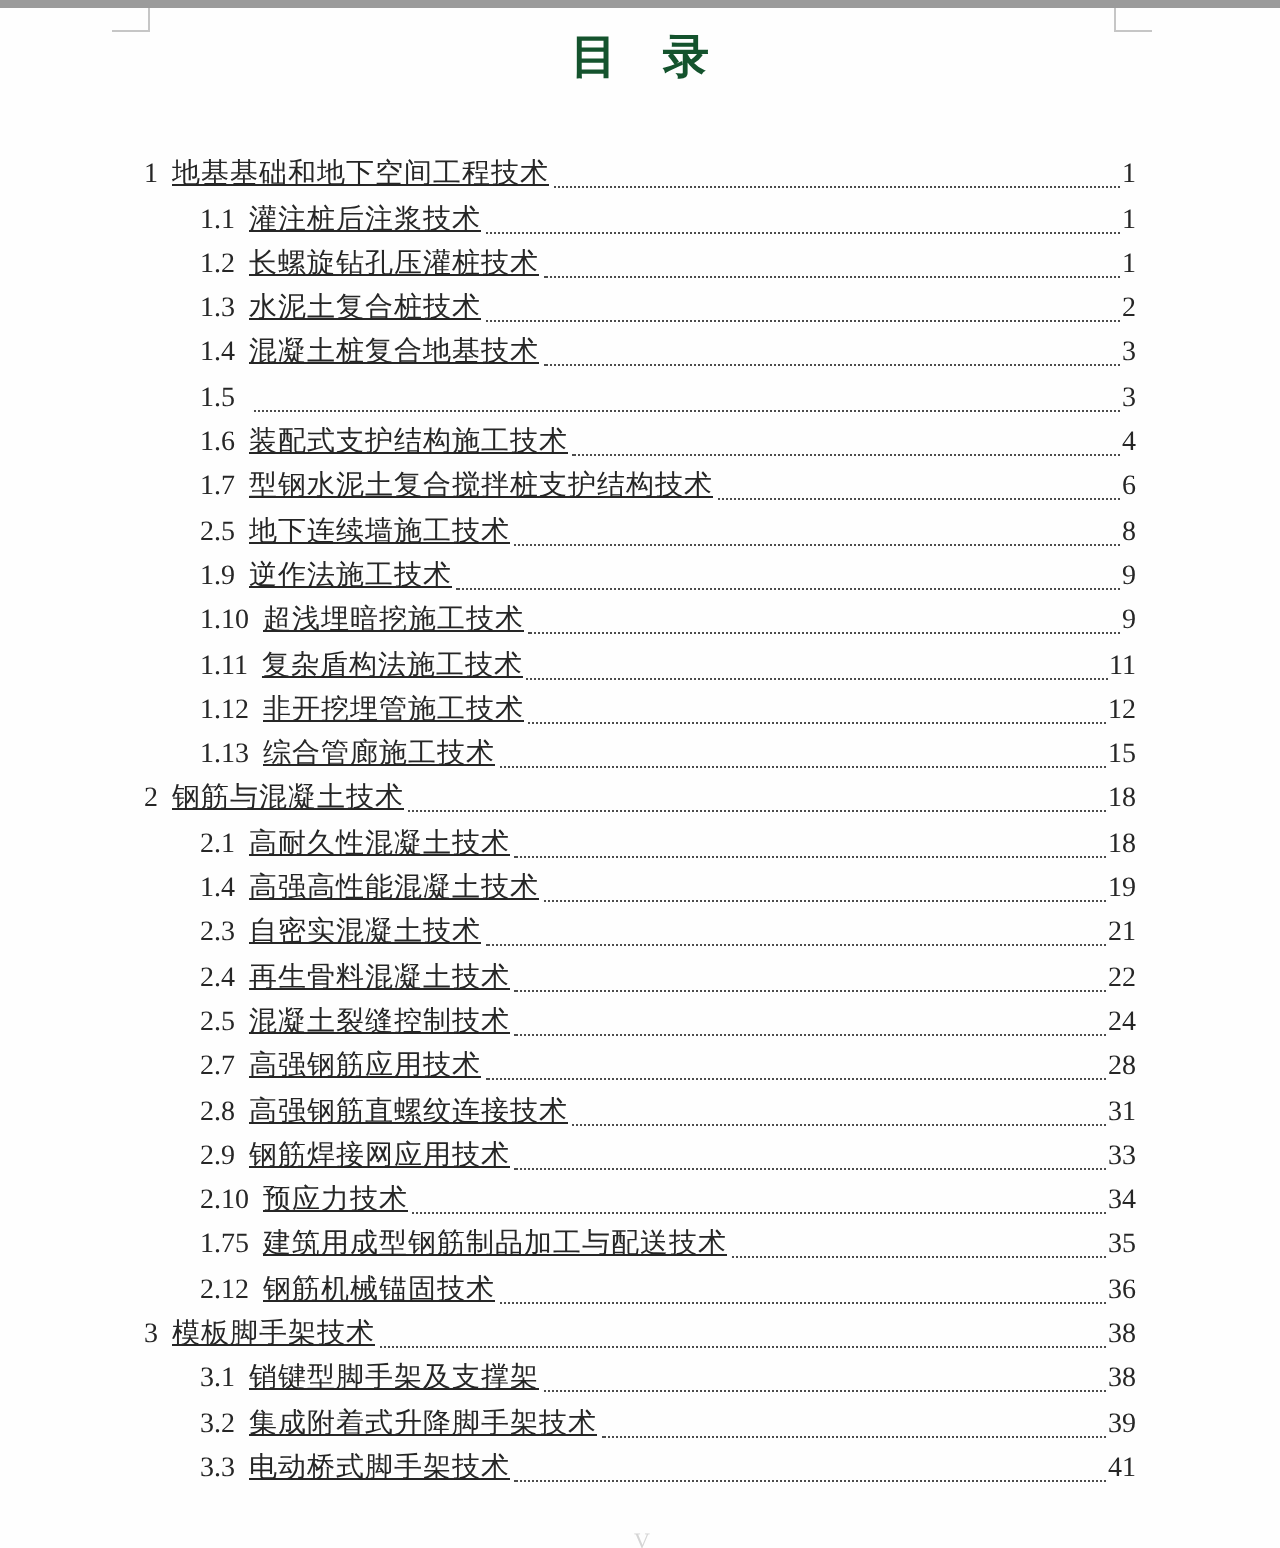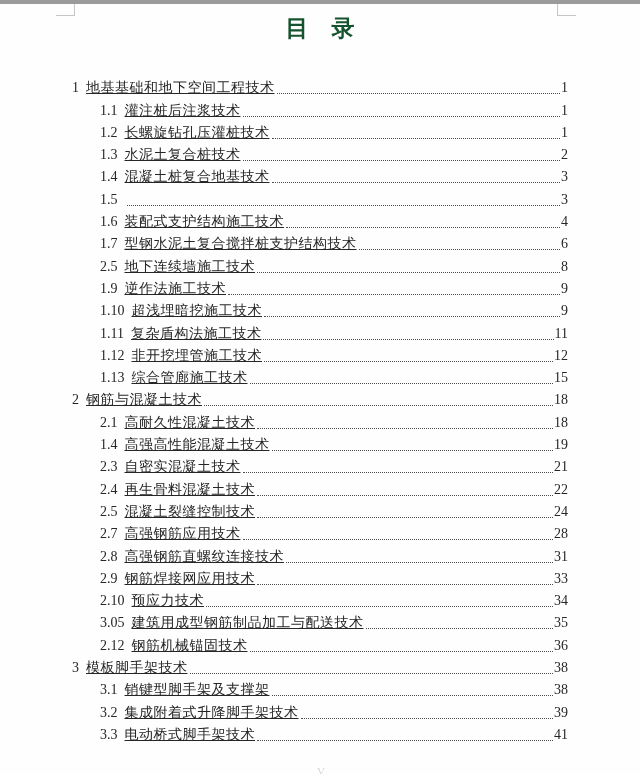--- a/index.html
+++ b/index.html
@@ -236,21 +236,21 @@
         <span class="dots"></span>
         <span class="pg">33</span>
       </div>
       <div class="row lvl2">
         <span class="num">2.10</span>
         <span class="label">预应力技术</span>
         <span class="dots"></span>
         <span class="pg">34</span>
       </div>
       <div class="row lvl2">
-        <span class="num">3.05</span>
+        <span class="num">1.75</span>
         <span class="label">建筑用成型钢筋制品加工与配送技术</span>
         <span class="dots"></span>
         <span class="pg">35</span>
       </div>
       <div class="row lvl2">
         <span class="num">2.12</span>
         <span class="label">钢筋机械锚固技术</span>
         <span class="dots"></span>
         <span class="pg">36</span>
       </div>

